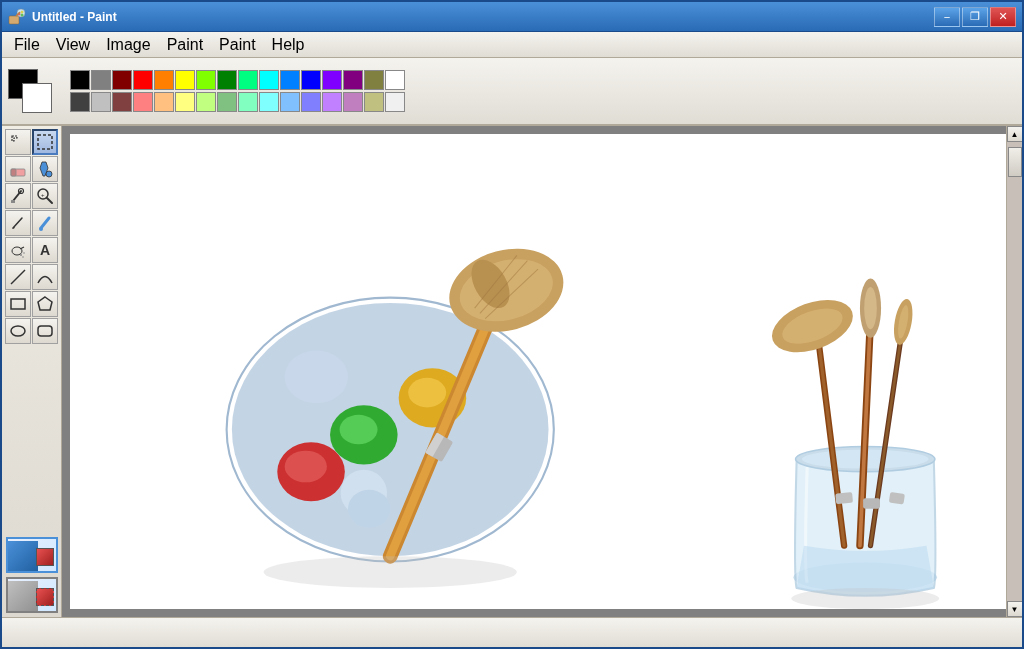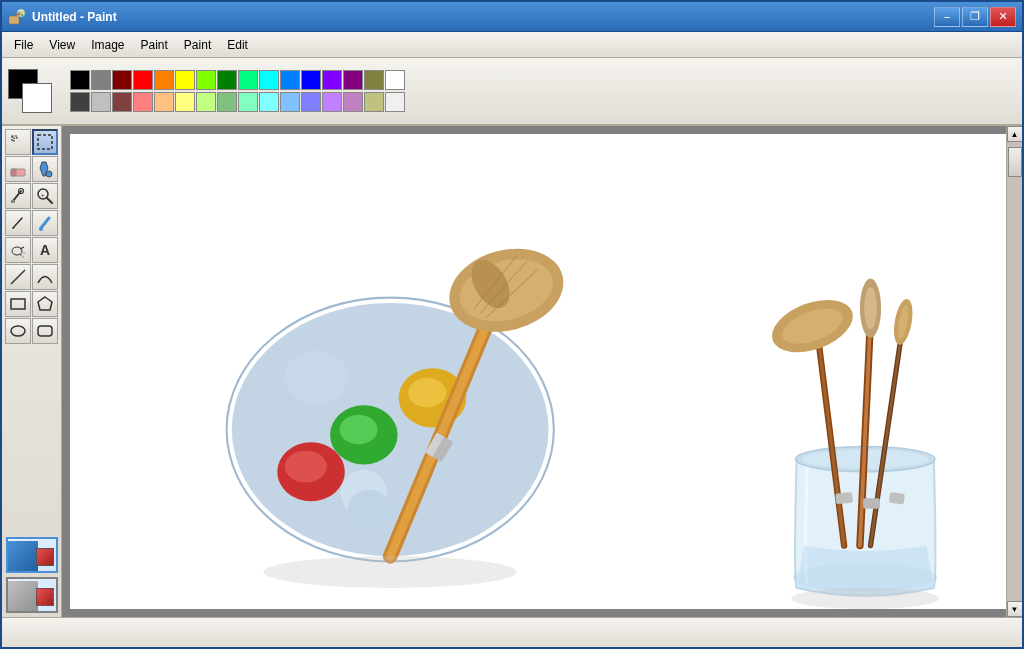--- a/index.html
+++ b/index.html
@@ -60,21 +60,21 @@
       height: 26px;
       display: flex;
       align-items: center;
       padding: 0 4px;
       border-bottom: 1px solid #b0a898;
     }
     .menu-item {
       padding: 3px 8px;
       cursor: pointer;
       color: #000;
-      font-size: 12px;
+      font-size: 16px;
     }
 
     
     #toolbar {
       background: linear-gradient(to bottom, #f5f3ee, #e0ddd5);
       height: 68px;
       display: flex;
       align-items: center;
       padding: 4px 6px;
       border-bottom: 2px solid #b0a898;
@@ -275,21 +275,21 @@
       <div class="title-btn close-btn">✕</div>
     </div>
   </div>
 
   <div id="menu-bar">
     <span class="menu-item">File</span>
     <span class="menu-item">View</span>
     <span class="menu-item">Image</span>
     <span class="menu-item">Paint</span>
     <span class="menu-item">Paint</span>
-    <span class="menu-item">Edit</span>
+    <span class="menu-item">Help</span>
   </div>
 
   <div id="toolbar">
 
     <div id="current-colors">
       <div id="fg-color" style="background:#000;"></div>
       <div id="bg-color" style="background:#fff; top:14px; left:14px;"></div>
     </div>
 
     <div id="palette-section">

